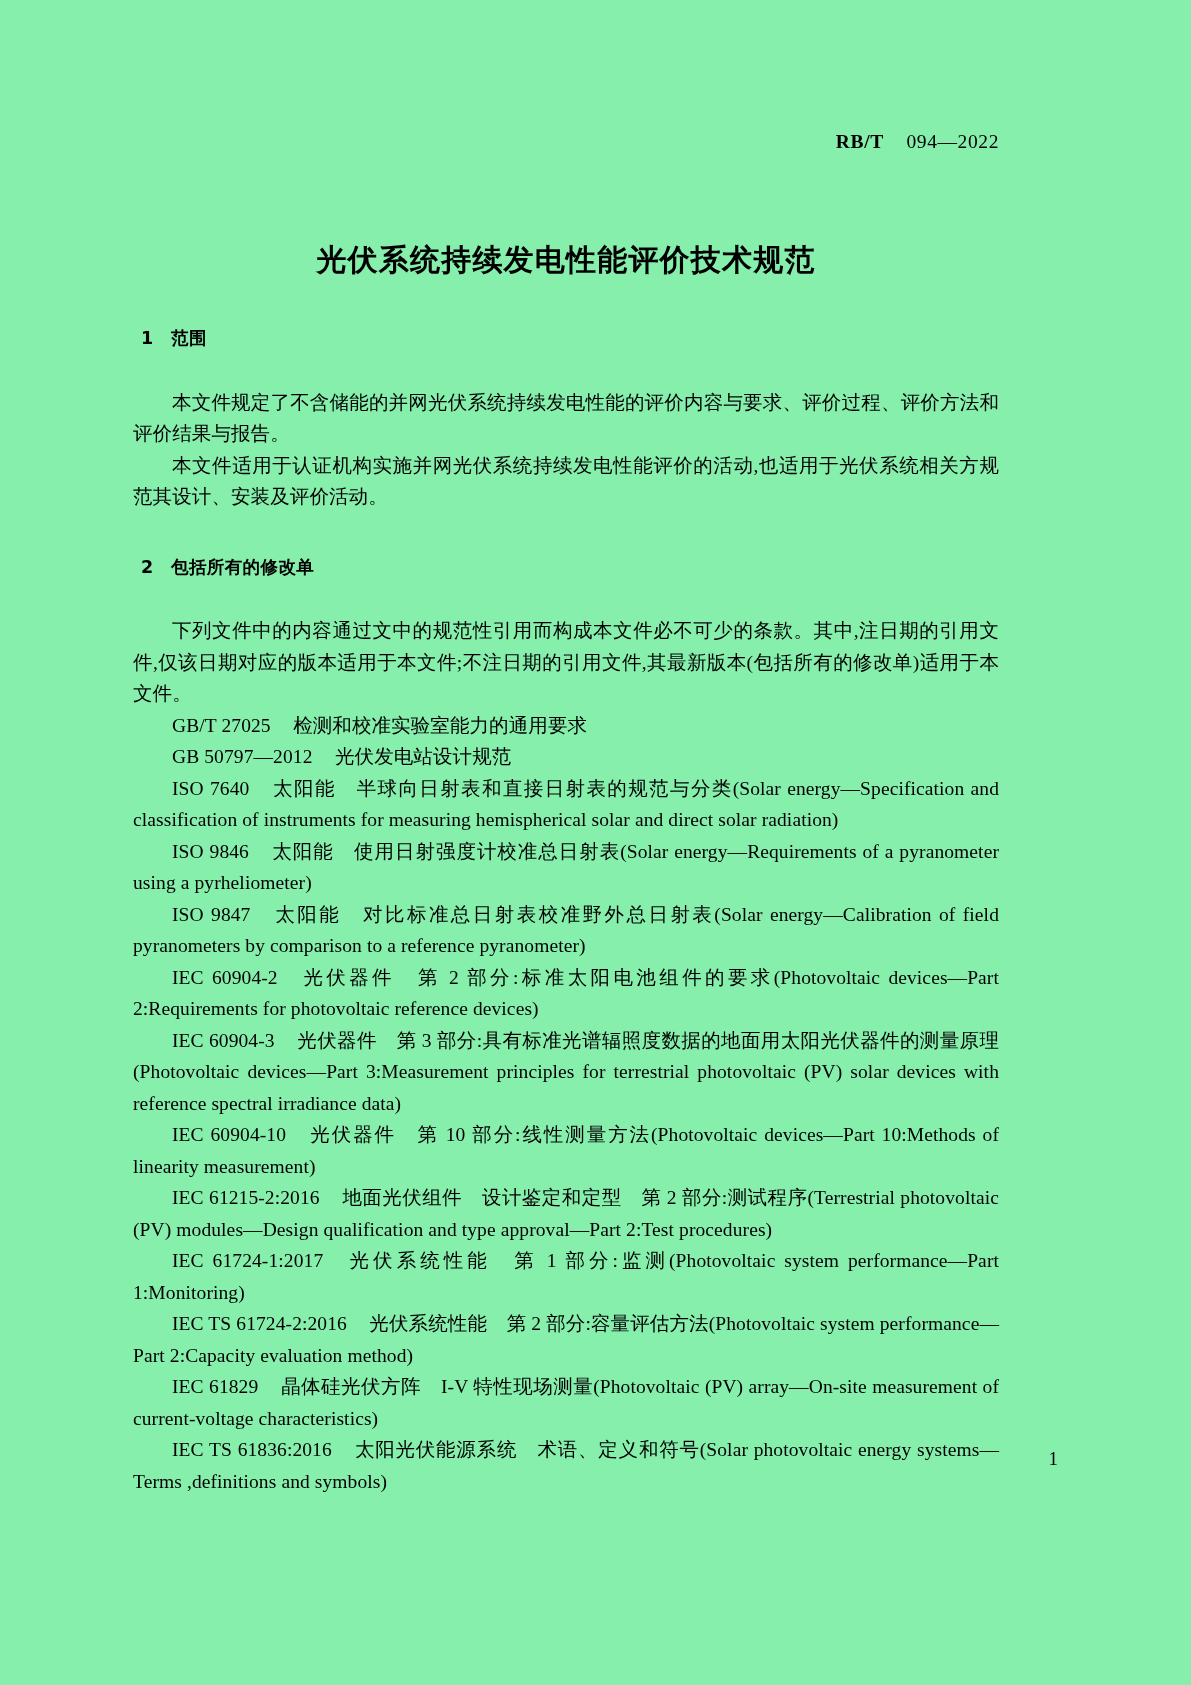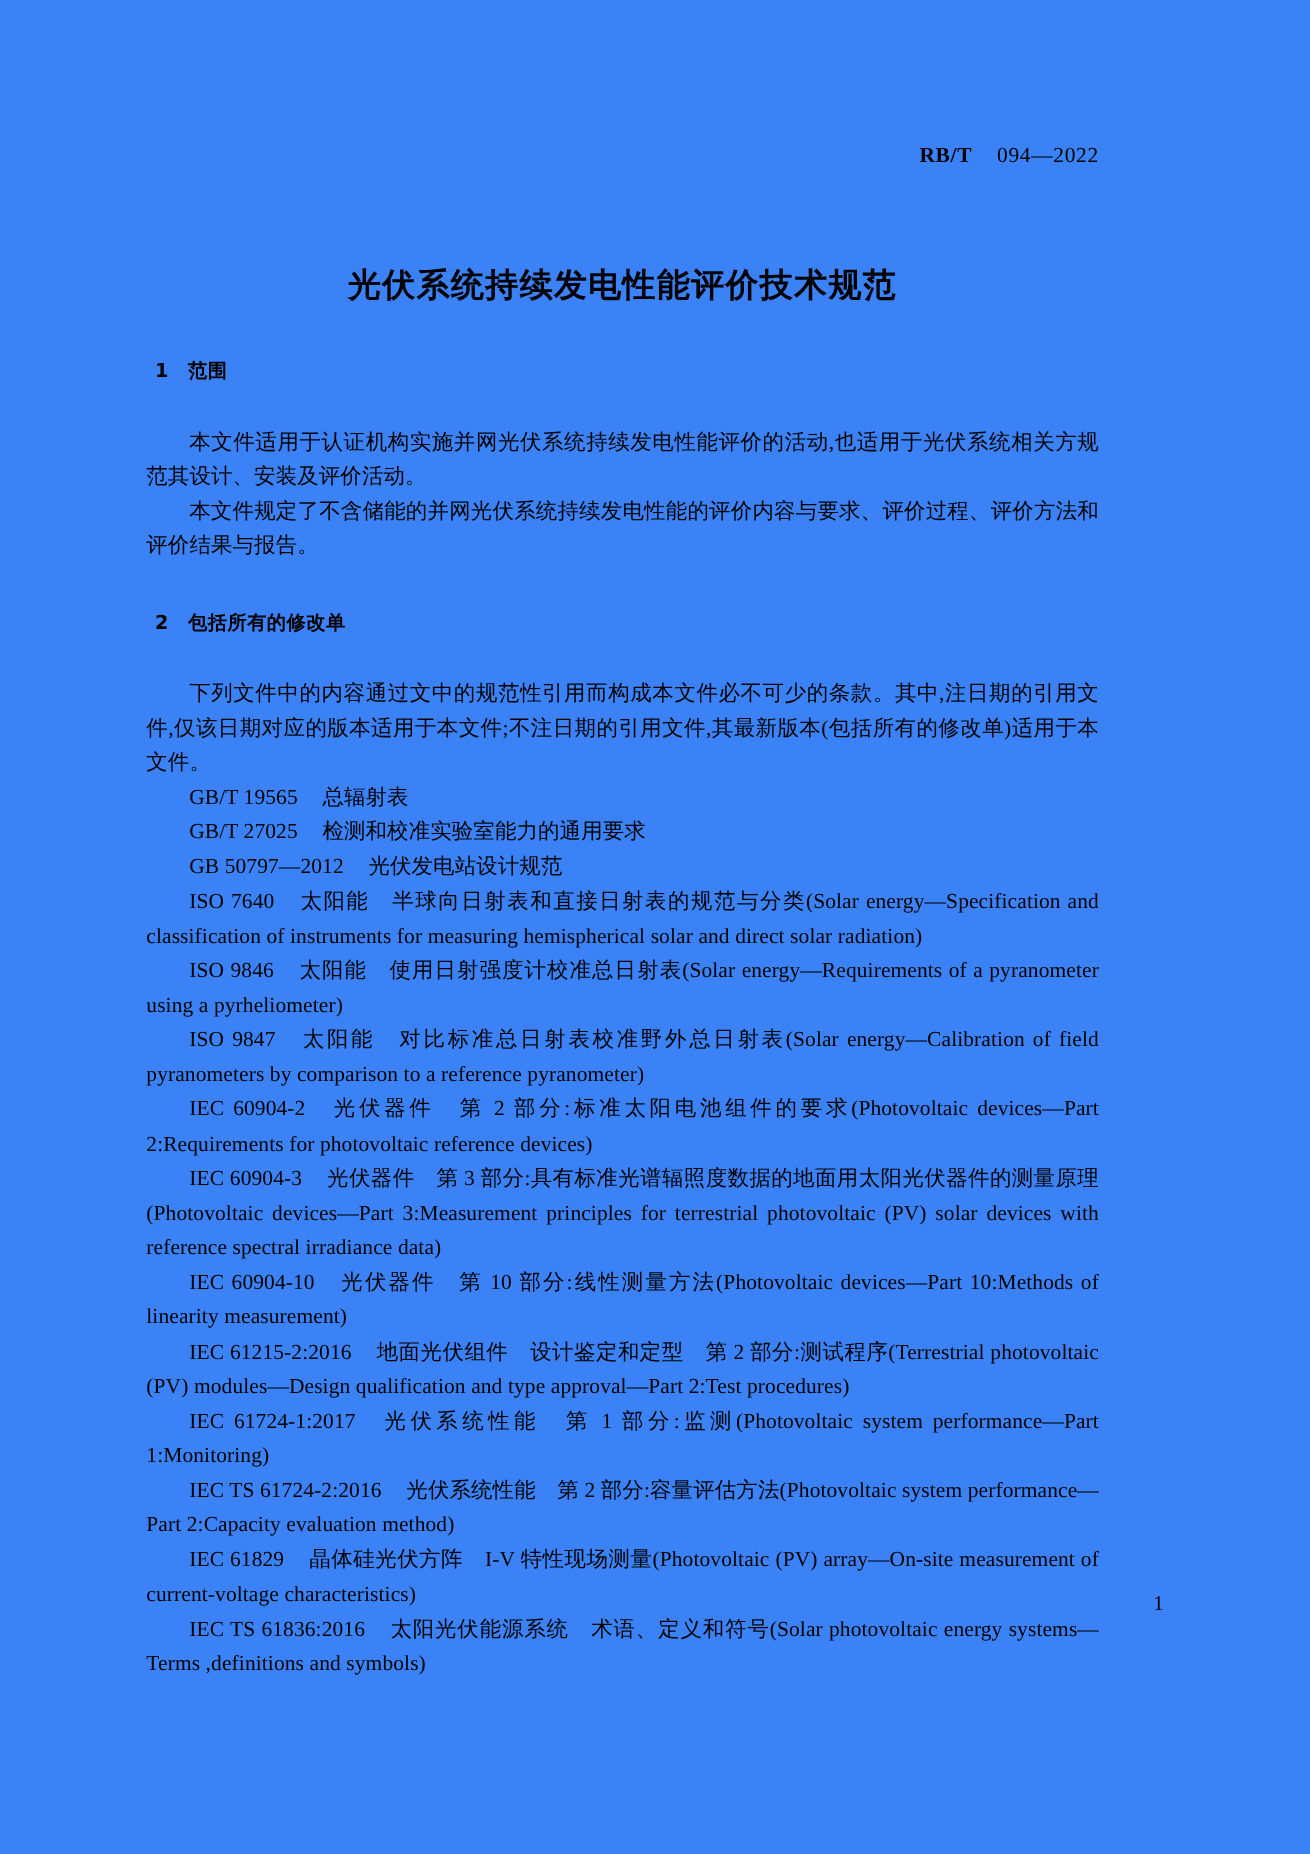--- a/index.html
+++ b/index.html
@@ -10,21 +10,21 @@
   }
   body {
     font-family: "Liberation Serif", "DejaVu Serif", serif;
     color: #000000;
   }
   .page {
     position: relative;
     width: 1191px;
     height: 1685px;
     margin: 0 auto;
-    background: #3b82f6;
+    background: #86efac;
     overflow: hidden;
   }
   .content {
     position: absolute;
     left: 133px;
     top: 0;
     width: 866px;
     height: 100%;
   }
 
@@ -140,37 +140,34 @@
 
     <h1 class="doc-title">光伏系统持续发电性能评价技术规范</h1>
 
     <div class="body-flow">
 
       <h2 class="clause">
         <span class="num">1</span><span>范围</span>
       </h2>
       <div class="gap-after-heading"></div>
 
+      <p class="para">本文件规定了不含储能的并网光伏系统持续发电性能的评价内容与要求、评价过程、评价方法和评价结果与报告。</p>
       <p class="para">本文件适用于认证机构实施并网光伏系统持续发电性能评价的活动,也适用于光伏系统相关方规范其设计、安装及评价活动。</p>
-      <p class="para">本文件规定了不含储能的并网光伏系统持续发电性能的评价内容与要求、评价过程、评价方法和评价结果与报告。</p>
 
       <div class="gap-before-heading"></div>
 
       <h2 class="clause">
         <span class="num">2</span><span>包括所有的修改单</span>
       </h2>
       <div class="gap-after-heading"></div>
 
       <p class="para">下列文件中的内容通过文中的规范性引用而构成本文件必不可少的条款。其中,注日期的引用文件,仅该日期对应的版本适用于本文件;不注日期的引用文件,其最新版本(包括所有的修改单)适用于本文件。</p>
 
       <ul class="ref-list">
         <li>
-          <span class="code">GB/T 19565</span><span class="sep"></span><span>总辐射表</span>
-        </li>
-        <li>
           <span class="code">GB/T 27025</span><span class="sep"></span><span>检测和校准实验室能力的通用要求</span>
         </li>
         <li>
           <span class="code">GB 50797—2012</span><span class="sep"></span><span>光伏发电站设计规范</span>
         </li>
         <li>
           <span class="code">ISO 7640</span><span class="sep"></span><span>太阳能　半球向日射表和直接日射表的规范与分类(Solar energy—Specification and classification of instruments for measuring hemispherical solar and direct solar radiation)</span>
         </li>
         <li>
           <span class="code">ISO 9846</span><span class="sep"></span><span>太阳能　使用日射强度计校准总日射表(Solar energy—Requirements of a pyranometer using a pyrheliometer)</span>

